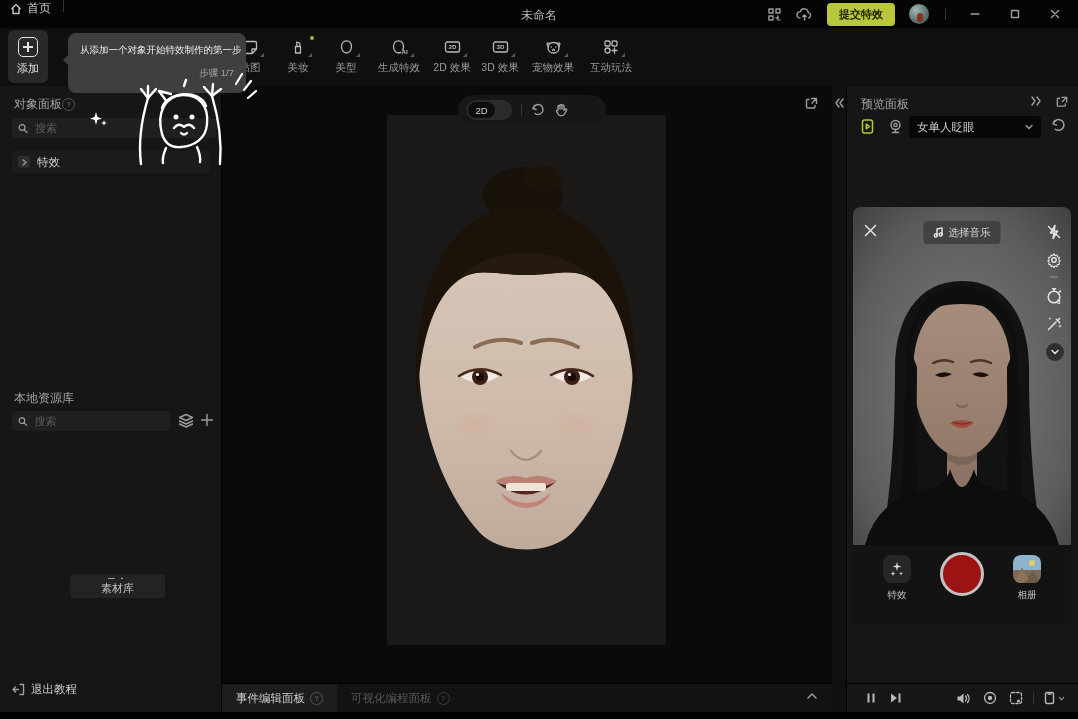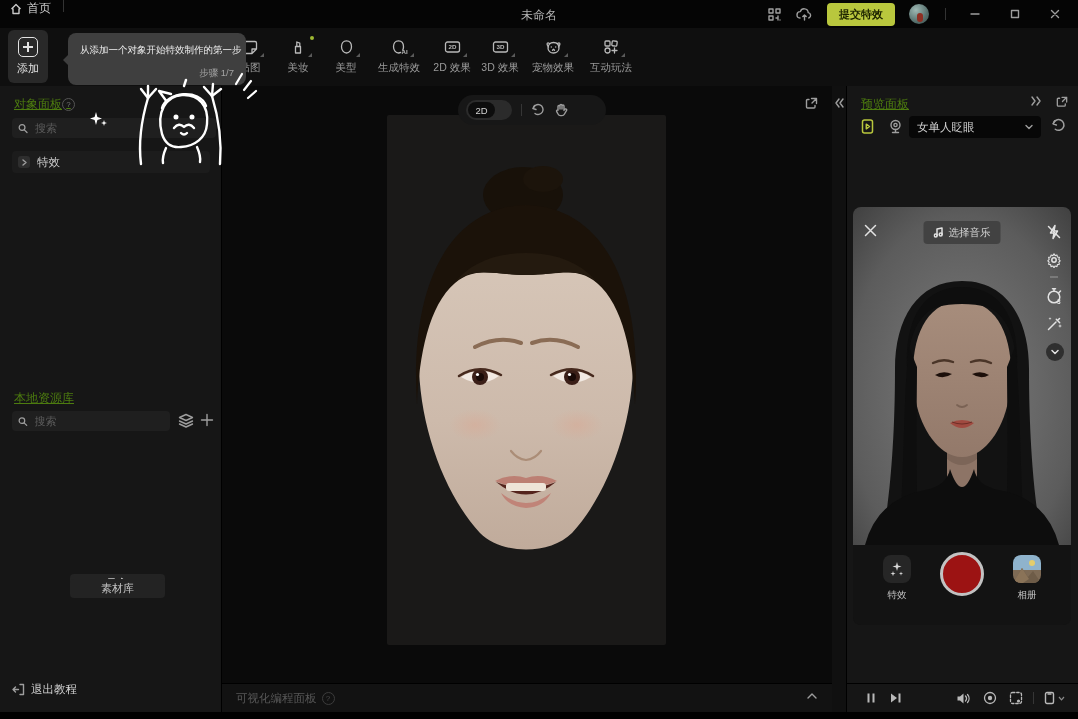--- a/index.html
+++ b/index.html
@@ -30,30 +30,30 @@
   .tool-items{position:absolute;left:226px;top:4px;display:flex;}
   .titem{width:48px;display:flex;flex-direction:column;align-items:center;gap:5px;padding-top:6px;cursor:pointer;position:relative;}
   .titem.wide{width:58px;}
   .titem .ic{height:18px;display:flex;align-items:center;justify-content:center;position:relative;}
   .titem .ic::after{content:"";position:absolute;right:-6px;bottom:-1px;border-left:4px solid transparent;border-bottom:4px solid #5a5a5a;}
   .titem .tl{font-size:10.5px;color:#9a9a9a;white-space:nowrap;}
   .badge-dot{position:absolute;right:-8px;top:-2px;width:4px;height:4px;border-radius:50%;background:#9eb832;}
   .ticon{stroke:#b9b9b9;fill:none;stroke-width:1.3;stroke-linecap:round;stroke-linejoin:round;}
   .ticon text{fill:#b9b9b9;stroke:none;font-size:6.2px;font-weight:bold;font-family:"Liberation Sans",sans-serif;}
   
-  #tooltip{left:68px;top:33px;width:178px;height:52px;background:#3f3f3f;border-radius:8px;box-sizing:border-box;padding:11px 12px 0 12px;z-index:30;}
+  #tooltip{left:68px;top:33px;width:178px;height:60px;background:#3f3f3f;border-radius:8px;box-sizing:border-box;padding:11px 12px 0 12px;z-index:30;}
   #tooltip::before{content:"";position:absolute;left:-5px;top:22px;border-top:5px solid transparent;border-bottom:5px solid transparent;border-right:5px solid #3f3f3f;}
   #tooltip .tip-text{font-size:9.5px;color:#f0f0f0;white-space:nowrap;}
   #tooltip .tip-step{font-size:9.5px;color:#a3a3a3;text-align:right;margin-top:10px;}
   #doodle{left:108px;top:60px;z-index:31;pointer-events:none;}
   #excite-marks{left:232px;top:72px;z-index:31;pointer-events:none;}
   #cursor-star{left:88px;top:110px;z-index:32;pointer-events:none;}
   
   #left-panel{left:0;top:86px;width:222px;height:626px;background:#161616;border-right:1px solid #000;box-sizing:border-box;}
-  .panel-h{display:flex;align-items:center;font-size:12px;color:#4d7c0f;text-decoration:underline;}
+  .panel-h{display:flex;align-items:center;font-size:12px;color:#a3a3a3;}
   .qmark{width:11px;height:11px;border:1px solid #555;border-radius:50%;color:#777;font-size:8px;line-height:11px;text-align:center;display:inline-block;}
   .qmark::after{content:"?";}
   #obj-header{position:absolute;left:14px;top:10px;}
   .searchbox{position:absolute;height:20px;background:#1f1f1f;border-radius:4px;display:flex;align-items:center;padding:0 6px;gap:5px;}
   .searchbox input{background:transparent;border:none;outline:none;color:#cfcfcf;font-size:11px;width:100%;font-family:inherit;}
   .searchbox input::placeholder{color:#5c5c5c;}
   #search1{left:12px;top:32px;width:192px;}
   #effect-row{position:absolute;left:12px;top:65px;width:198px;height:22px;background:#1c1c1c;border-radius:4px;display:flex;align-items:center;gap:7px;padding-left:6px;box-sizing:border-box;cursor:pointer;}
   #effect-row .exp{width:12px;height:12px;background:#2e2e2e;border-radius:3px;display:flex;align-items:center;justify-content:center;}
   #effect-row .etxt{font-size:11.5px;color:#cfcfcf;}
@@ -388,20 +388,24 @@
         </svg>
       <svg width="14" height="14" viewBox="0 0 14 14" class="sicon tr-ic">
           <path d="M4,7 V3.5 a1,1 0 0 1 2,0 V6 M6,6 V2.5 a1,1 0 0 1 2,0 V6 M8,6 V3 a1,1 0 0 1 2,0 V7.5 M10,7 l1.3,-1 a1,1 0 0 1 1.3,1.4 L10.5,11 a3,3 0 0 1 -2.6,1.6 H6.5 A3,3 0 0 1 4,11 L2.6,8.4 a1,1 0 0 1 1.4,-1.2"></path>
         </svg>
     </div>
     <svg id="float-ic" width="15" height="15" viewBox="0 0 15 15" class="sicon">
         <path d="M5,3.5 H3.5 a1,1 0 0 0 -1,1 V11 a1,1 0 0 0 1,1 H10 a1,1 0 0 0 1,-1 V9.5"></path>
         <path d="M7.5,2.5 H12.5 V7.5 M12.5,2.5 L8,7"></path>
       </svg>
     <div id="bottom-tabs">
+      <div class="btab active">
+        <span>事件编辑面板</span>
+        <span class="qmark"></span>
+      </div>
       <div class="btab inactive">
         <span>可视化编程面板</span>
         <span class="qmark"></span>
       </div>
     </div>
     <svg id="tabs-collapse" width="12" height="12" viewBox="0 0 12 12" class="sicon">
         <path d="M2,8 L6,4 L10,8"></path>
       </svg>
   </div>
 

